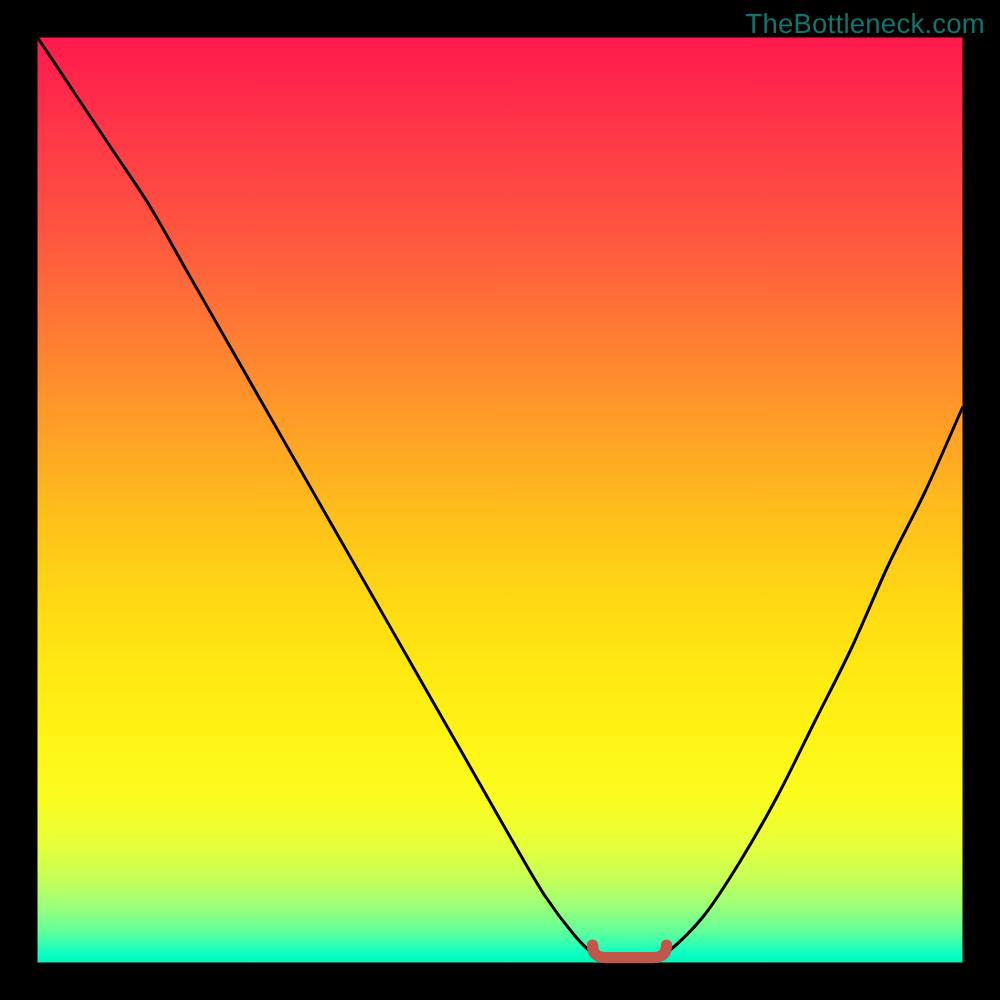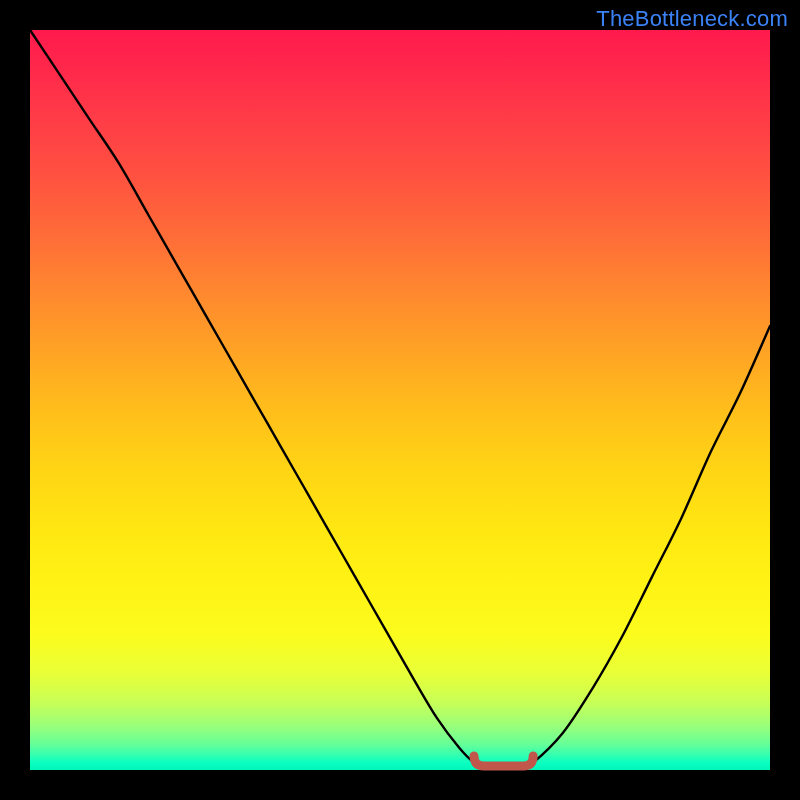--- a/index.html
+++ b/index.html
@@ -8,21 +8,21 @@
     height: 800px;
     background: #000;
     position: relative;
     overflow: hidden;
     font-family: Arial, Helvetica, sans-serif;
   }
   .watermark {
     position: absolute;
     top: 6px;
     right: 12px;
-    color: #3b82f6;
+    color: #0f766e;
     font-size: 22px;
     font-weight: 400;
     z-index: 10;
     letter-spacing: 0.2px;
   }
   .plot-area {
     position: absolute;
     left: 30px;
     top: 30px;
     width: 740px;

